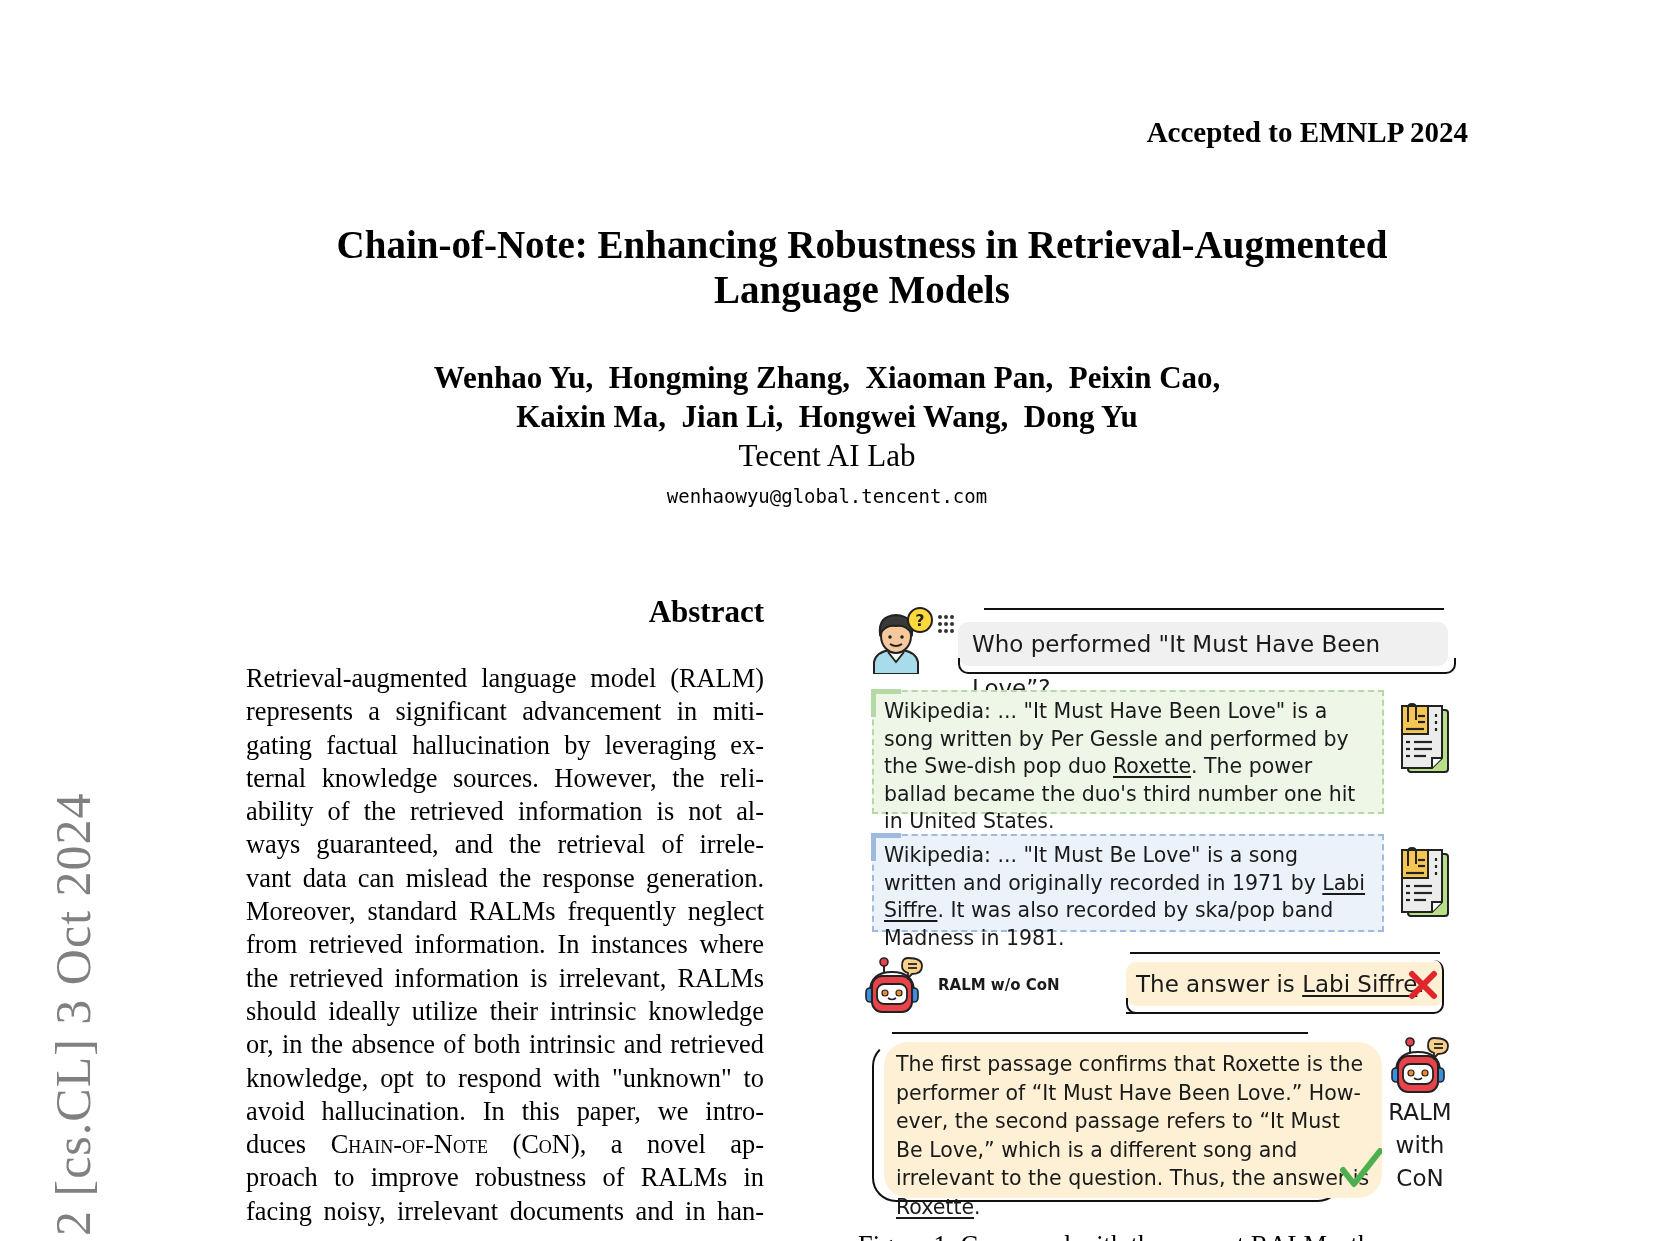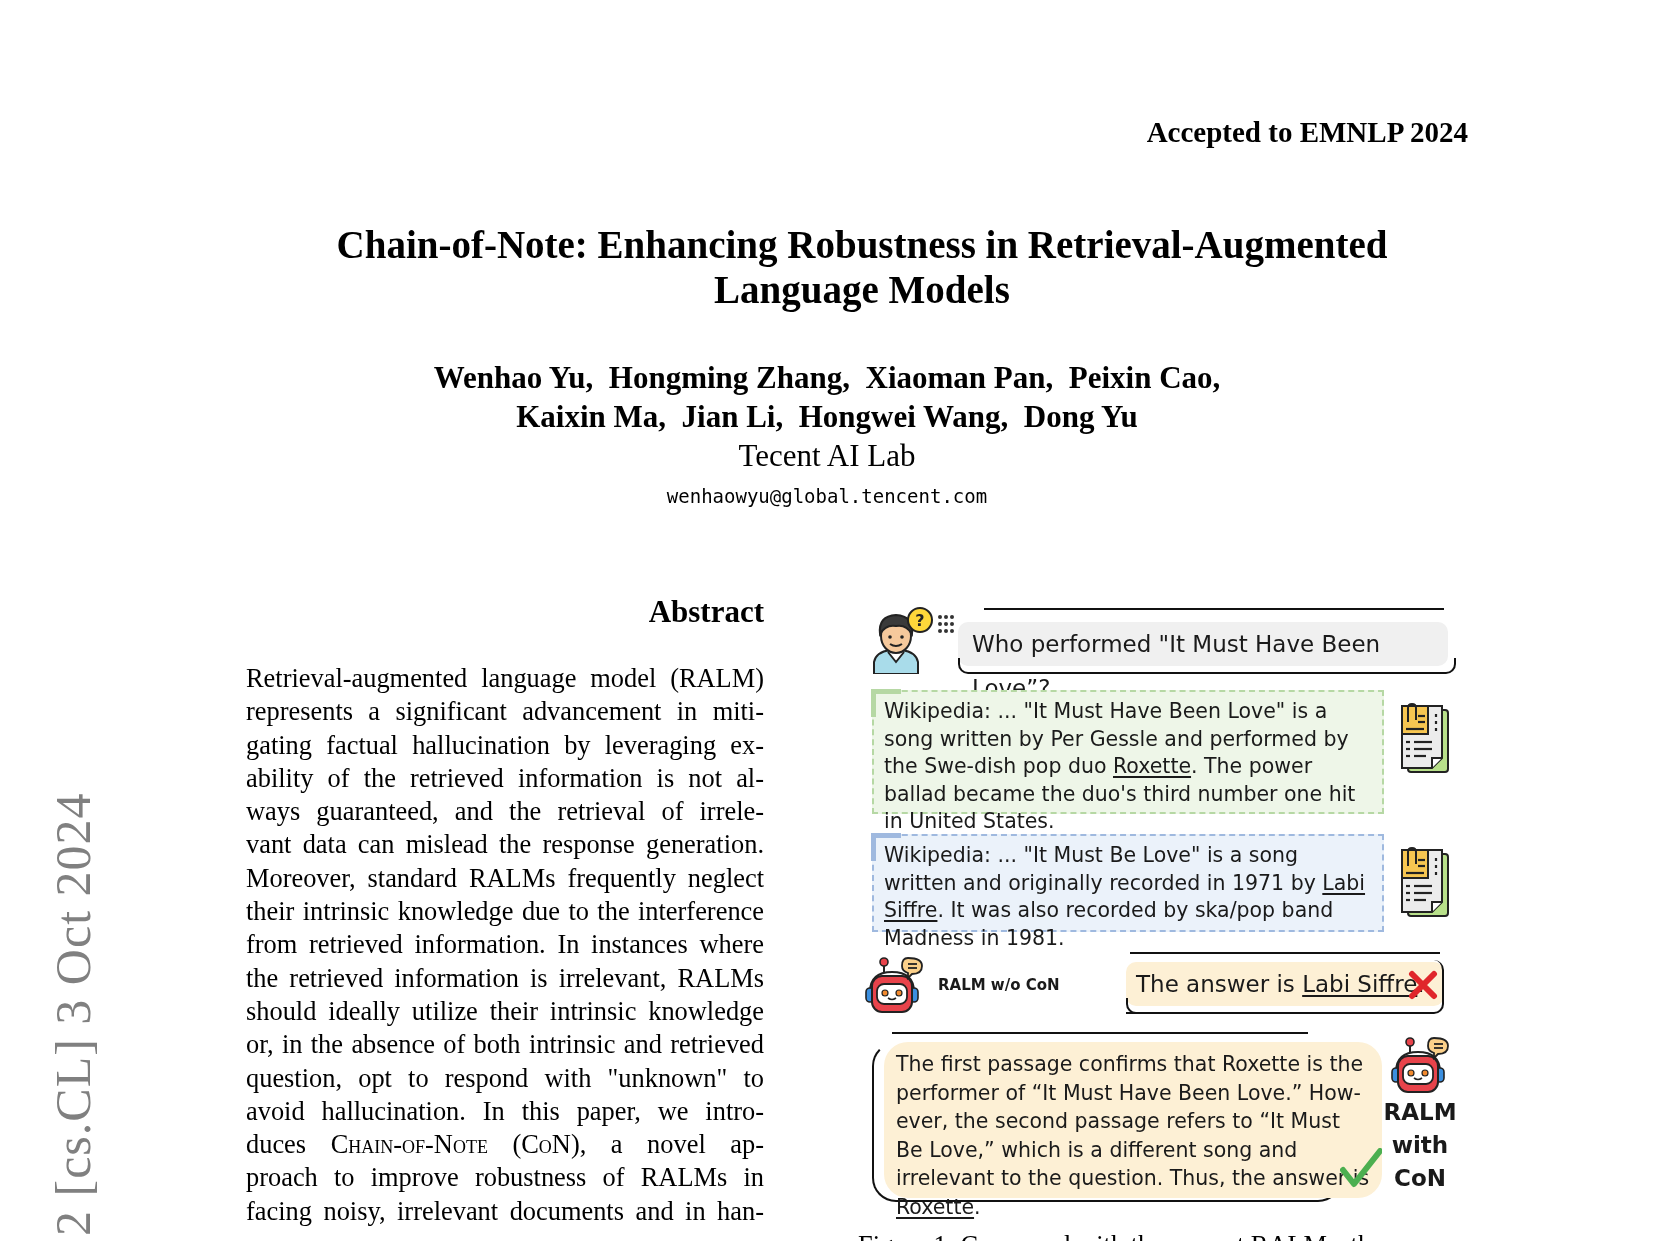--- a/index.html
+++ b/index.html
@@ -52,21 +52,21 @@
   .wo-frame { left: 268px; top: 362px; width: 318px; height: 54px; border: 2px solid #111; border-top: none; border-left: none;
               border-radius: 0 10px 10px 0; box-sizing: border-box; }
   .wo-frame-b { left: 268px; top: 400px; width: 14px; height: 16px; border-left: 2px solid #111; border-bottom: 2px solid #111;
                 border-radius: 0 0 0 10px; box-sizing: border-box; }
 
   .con-line { left: 34px; top: 434px; width: 416px; border-top: 2px solid #111; }
   .con-frame { left: 14px; top: 444px; width: 470px; height: 160px; border: 2px solid #111; border-radius: 24px;
                box-sizing: border-box; border-right-color: transparent; border-top-color: transparent; }
   .con-bubble { left: 26px; top: 444px; width: 498px; height: 156px; background: #fdf0d5; border-radius: 24px;
                 font-size: 20.5px; line-height: 28.5px; padding: 8px 10px 0 12px; box-sizing: border-box; }
-  .con-label { left: 522px; top: 498px; width: 80px; text-align: center; font-size: 23px; font-weight: bold; line-height: 33px; }
+  .con-label { left: 522px; top: 498px; width: 80px; text-align: center; font-size: 23px; font-weight: normal; line-height: 33px; }
 
   .caption { left: 858px; top: 1230px; font-size: 26.4px; white-space: nowrap; line-height: 30px; }
 </style>
 </head>
 <body>
 
 <div class="abs arxiv-stamp">2  [cs.CL]  3 Oct 2024</div>
 
 <div class="abs venue">Accepted to EMNLP 2024</div>
 
@@ -80,30 +80,30 @@
   <div style="white-space:pre">Kaixin Ma,  Jian Li,  Hongwei Wang,  Dong Yu</div>
 </div>
 <div class="abs affil">Tecent AI Lab</div>
 <div class="abs email">wenhaowyu@global.tencent.com</div>
 
 <div class="abs abstract-heading">Abstract</div>
 <div class="abs abstract-body" id="abstract-body">
   <div style="text-align-last: justify">Retrieval-augmented language model (RALM)</div>
   <div style="text-align-last: justify">represents a significant advancement in miti-</div>
   <div style="text-align-last: justify">gating factual hallucination by leveraging ex-</div>
+  <div style="text-align-last: justify">ternal knowledge sources.  However, the reli-</div>
   <div style="text-align-last: justify">ability of the retrieved information is not al-</div>
   <div style="text-align-last: justify">ways guaranteed, and the retrieval of irrele-</div>
   <div style="text-align-last: justify">vant data can mislead the response generation.</div>
   <div style="text-align-last: justify">Moreover, standard RALMs frequently neglect</div>
-  <div style="text-align-last: justify">their intrinsic knowledge due to the interference</div>
   <div style="text-align-last: justify">from retrieved information. In instances where</div>
   <div style="text-align-last: justify">the retrieved information is irrelevant, RALMs</div>
   <div style="text-align-last: justify">should ideally utilize their intrinsic knowledge</div>
   <div style="text-align-last: justify">or, in the absence of both intrinsic and retrieved</div>
-  <div style="text-align-last: justify">question, opt to respond with "unknown" to</div>
+  <div style="text-align-last: justify">knowledge, opt to respond with "unknown" to</div>
   <div style="text-align-last: justify">avoid hallucination.  In this paper, we intro-</div>
   <div style="text-align-last: justify">
     <span>duces </span><span class="sc">Chain-of-Note</span><span> (C</span><span class="sc">o</span><span>N), a novel ap-</span>
   </div>
   <div style="text-align-last: justify">proach to improve robustness of RALMs in</div>
   <div style="text-align-last: justify">facing noisy, irrelevant documents and in han-</div>
 </div>
 
 <div class="abs fig">
 

